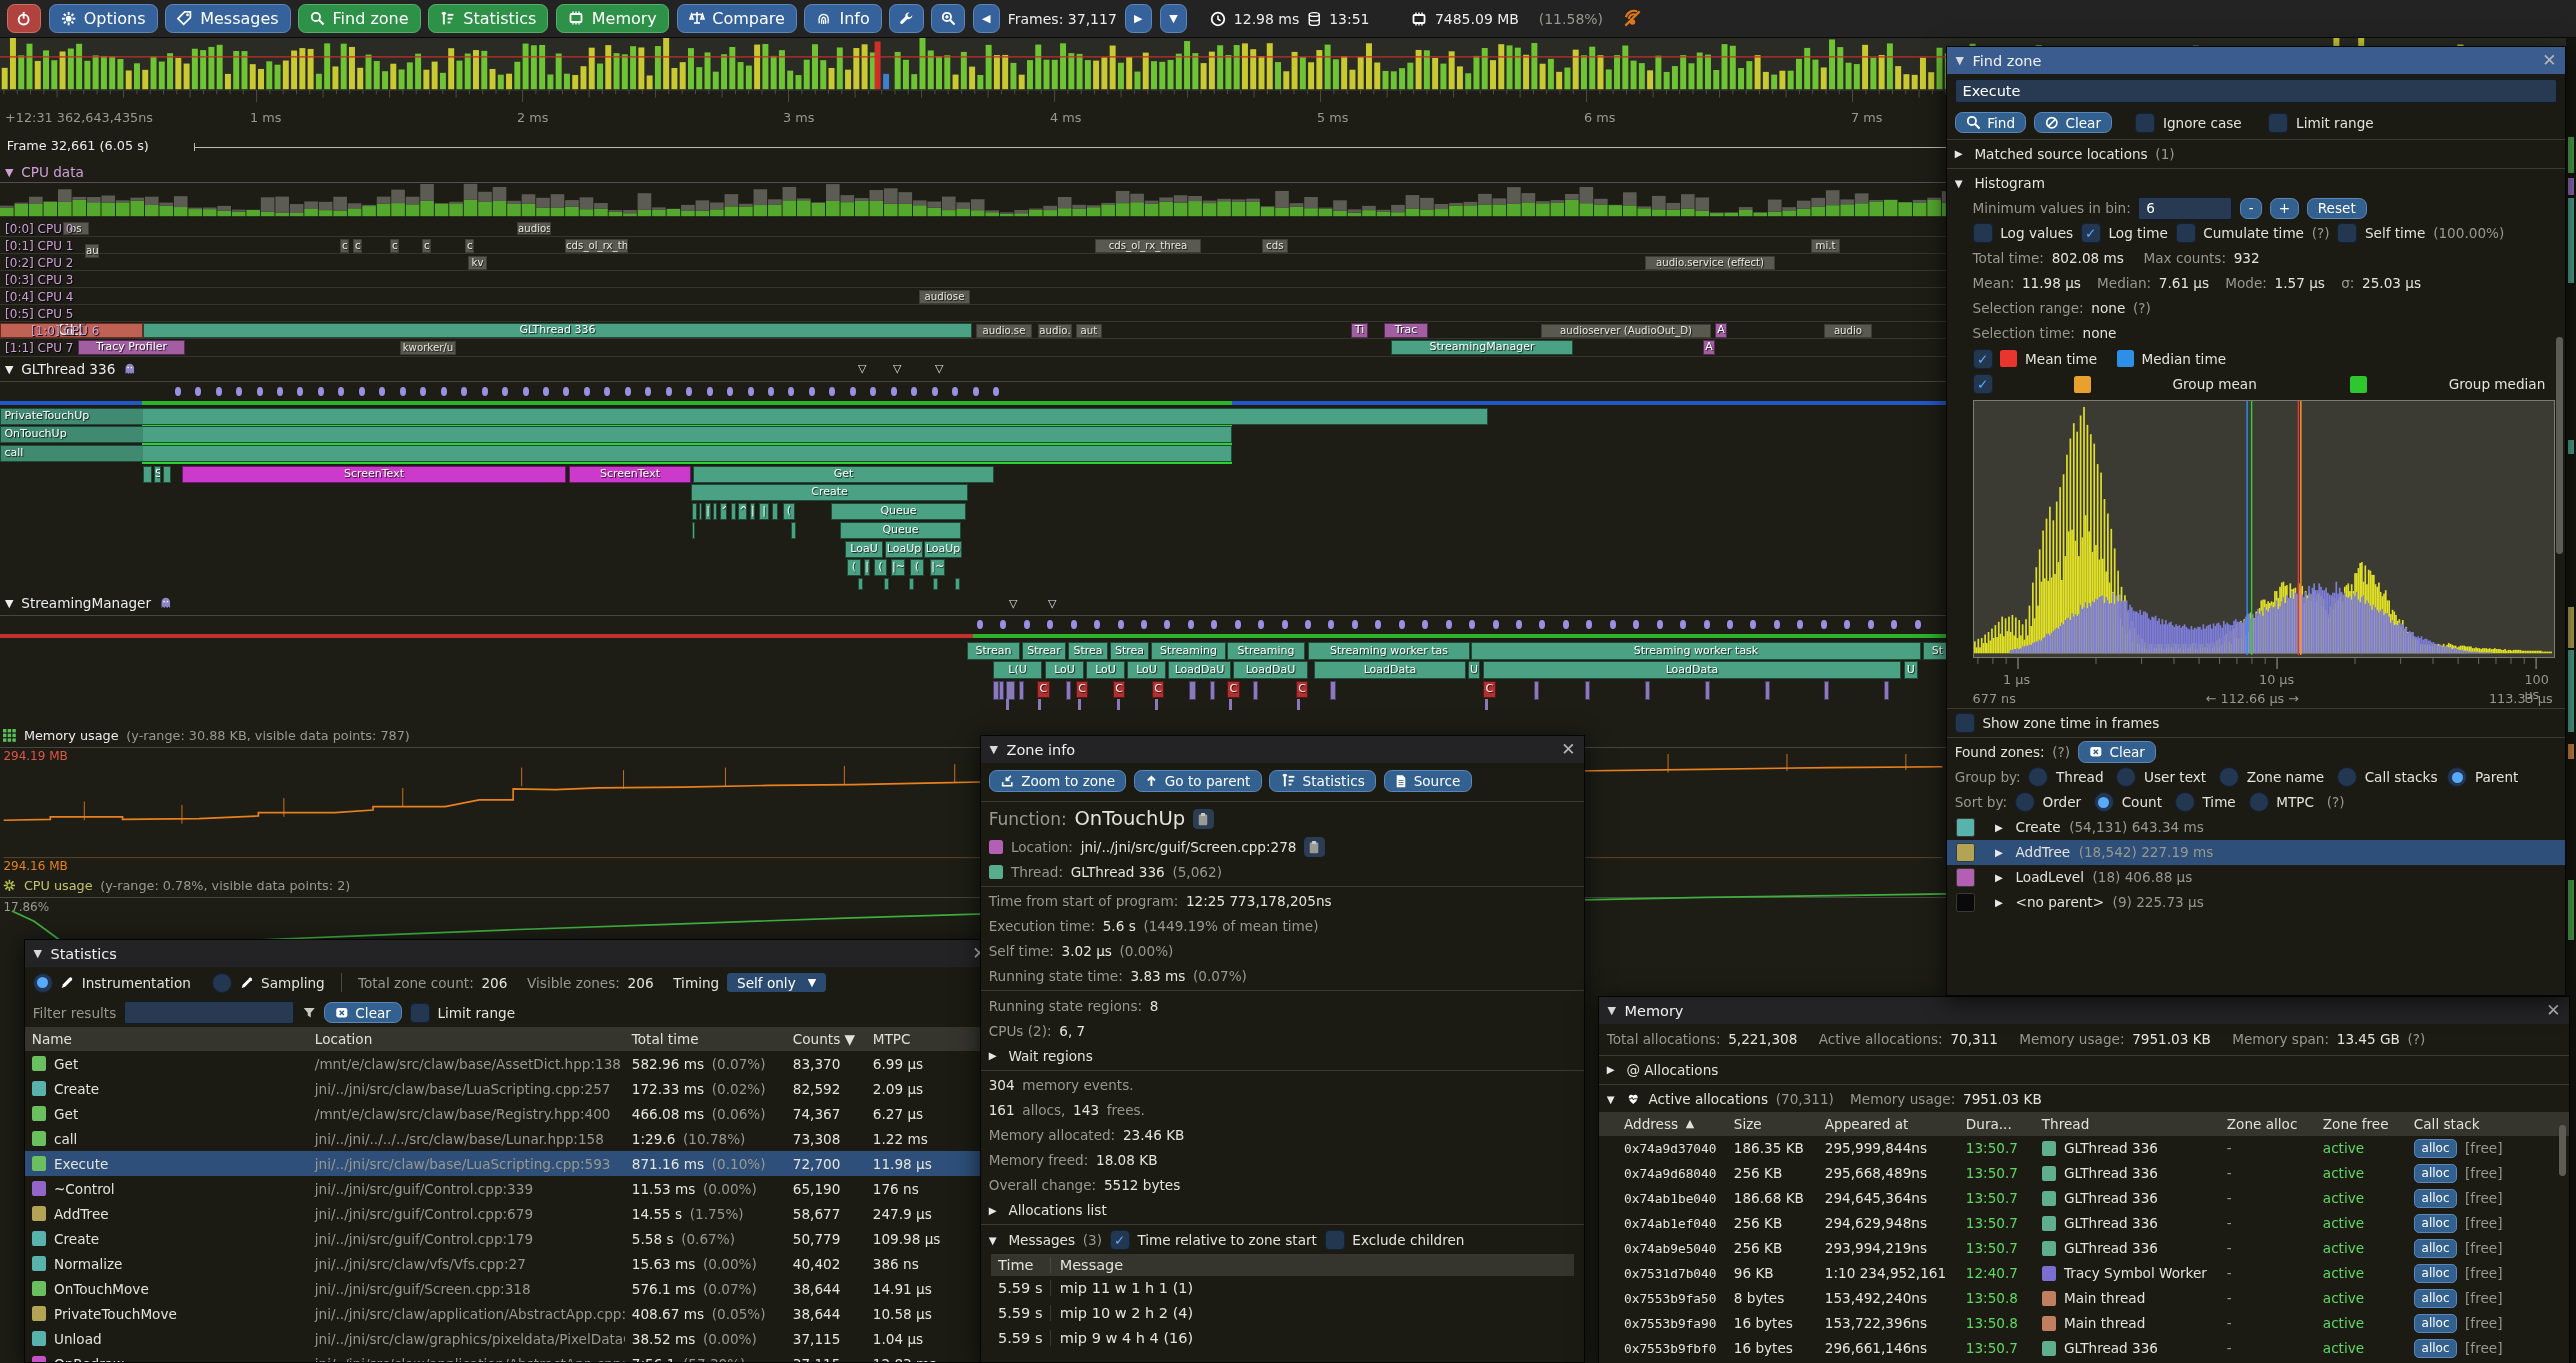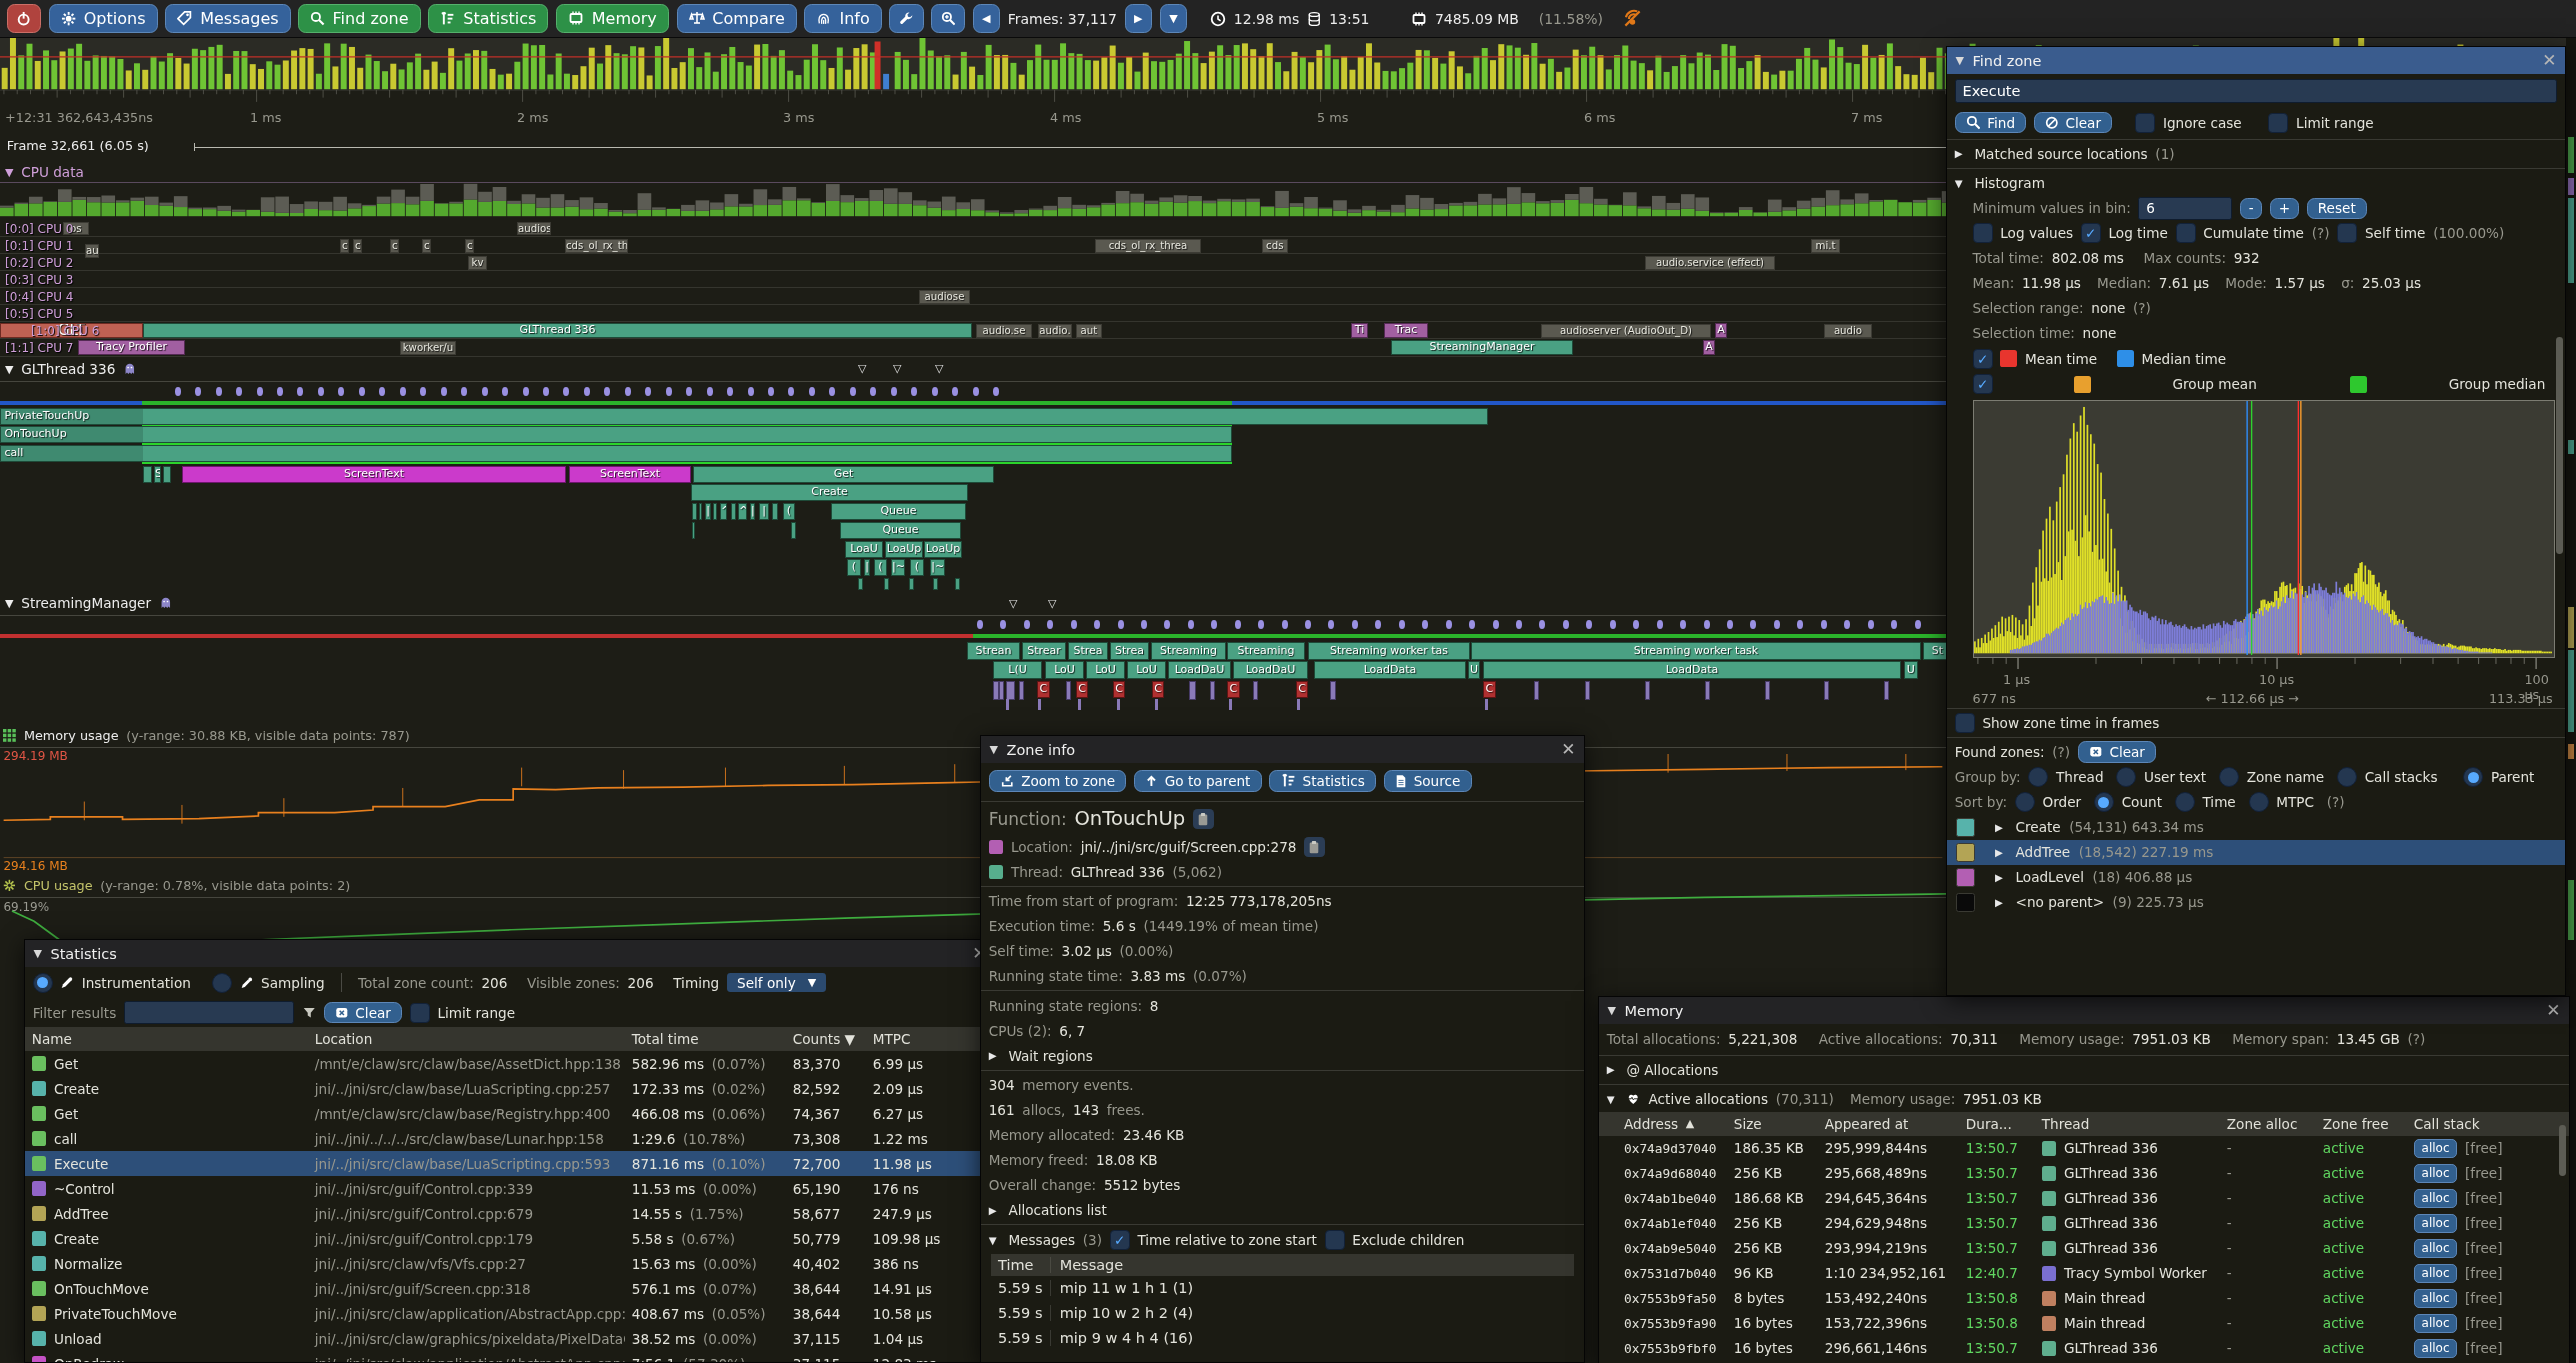--- a/index.html
+++ b/index.html
@@ -1452,21 +1452,21 @@
             <line x1="3" y1="3" x2="13" y2="13"></line>
             <line x1="13" y1="3" x2="3" y2="13"></line>
           </g>
           <circle cx="8" cy="8" r="2.6" fill="#1d1d16" stroke="#b5c44e"></circle>
         </svg>
       </span>
     <span>CPU usage</span>
     <span class="g">(y-range: 0.78%, visible data points: 2)</span>
   </div>
   <div class="hline" style="top:897px"></div>
-  <div class="abs" style="left:3.4px;top:900px;font-size:12px;color:#9a9a91">69.19%</div>
+  <div class="abs" style="left:3.4px;top:900px;font-size:12px;color:#9a9a91">17.86%</div>
   <div class="abs" id="cpu-plot" style="left:0;top:887px;width:1946px;height:77px"><svg width="1946" height="77" viewBox="0 0 2283 90">
         <polyline points="14,28 40,40 70,62 85,77 100,74 130,70 200,66 300,62 450,56 600,50 800,43 1000,36 1200,30 1400,25 1600,20 1800,16 2000,12 2150,10 2283,8" fill="none" stroke="#3fae3f" stroke-width="2"></polyline>
       </svg></div>
 
   <div class="abs" id="right-strip" style="left:2566px;top:38px;width:10.2px;height:1326px;background:#15150f">
       <div class="abs" style="left: 1.7px; top: 99px; width: 6.8px; height: 36px; background: rgb(74, 158, 74);"></div>
       <div class="abs" style="left: 1.7px; top: 140px; width: 6.8px; height: 17px; background: rgb(138, 106, 176);"></div>
       <div class="abs" style="left: 1.7px; top: 160px; width: 6.8px; height: 85px; background: rgb(74, 158, 138);"></div>
       <div class="abs" style="left: 1.7px; top: 402px; width: 6.8px; height: 13.6px; background: rgb(74, 158, 138);"></div>
       <div class="abs" style="left: 1.7px; top: 569px; width: 6.8px; height: 41px; background: rgb(176, 160, 80);"></div>
@@ -2874,21 +2874,21 @@
     </div>
     <div class="line" id="fz-groupby">
         <span class="g">Group by:</span>
         <span class="radio"></span>
         <span style="margin-right: 5.1px;">Thread</span>
         <span class="radio"></span>
         <span style="margin-right: 5.1px;">User text</span>
         <span class="radio"></span>
         <span style="margin-right: 5.1px;">Zone name</span>
         <span class="radio"></span>
-        <span style="margin-right: 18px;">Call stacks</span>
+        <span style="margin-right: 2px;">Call stacks</span>
         <span class="radio on"></span>
         <span style="margin-right: 5.1px;">Parent</span>
       </div>
     <div class="line" id="fz-sortby">
         <span class="g">Sort by:</span>
         <span class="radio"></span>
         <span style="margin-right: 5.1px;">Order</span>
         <span class="radio on"></span>
         <span style="margin-right: 5.1px;">Count</span>
         <span class="radio"></span>

